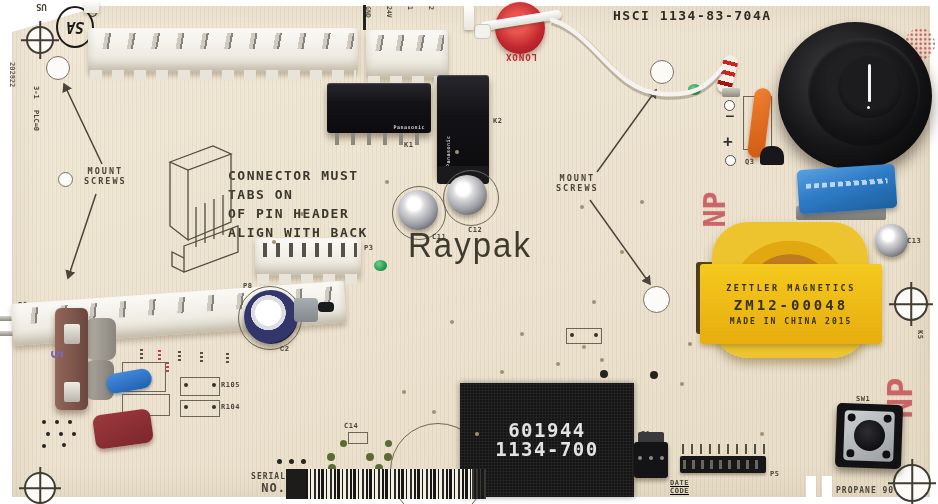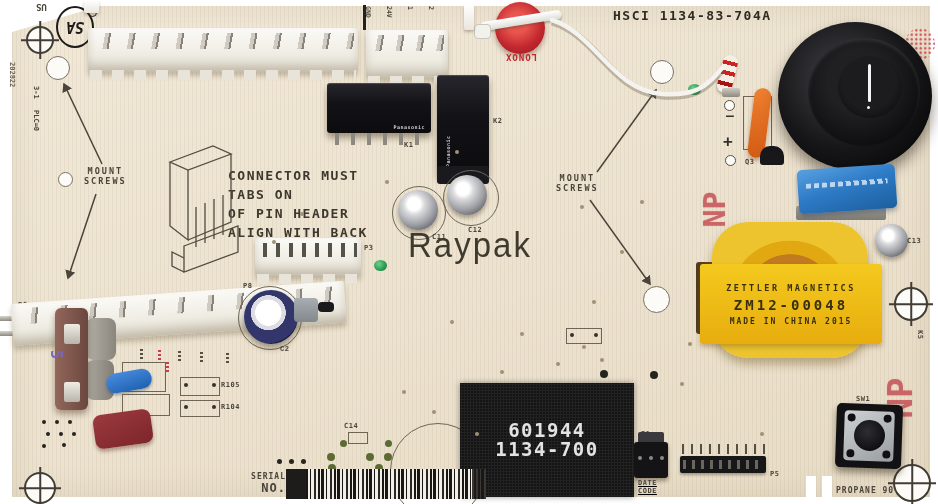--- a/index.html
+++ b/index.html
@@ -279,21 +279,21 @@
   </div>
   <div id="barcode" class="abs" style="left:286px;top:469px;width:200px;height:30px;"></div>
 
   <span class="abs ref" style="left:641px;top:430px;">P1</span>
   <div class="abs" style="left:638px;top:432px;width:26px;height:12px;background:#3a3a3e;border-radius:2px;"></div>
   <div class="abs" style="left:634px;top:442px;width:34px;height:36px;background:#141417;border-radius:3px;box-shadow:0 3px 4px rgba(60,45,25,.45);">
     <div class="pad" style="left:4px;top:14px;background:#8d897f;"></div>
     <div class="pad" style="left:15px;top:14px;background:#8d897f;"></div>
     <div class="pad" style="left:26px;top:14px;background:#8d897f;"></div>
   </div>
-  <div class="abs" style="left:638px;top:479px;text-decoration:underline;">
+  <div class="abs" style="left:670px;top:479px;text-decoration:underline;">
     <div class="silk" style="font-size:7px;letter-spacing:.5px;">DATE</div>
     <div class="silk" style="font-size:7px;letter-spacing:.5px;">CODE</div>
   </div>
 
   <div class="abs" style="left:682px;top:444px;width:84px;height:10px;background:repeating-linear-gradient(90deg,#55503f 0 2px, transparent 2px 9px);"></div>
   <div class="abs" style="left:680px;top:456px;width:86px;height:17px;background:#17171a;border-radius:2px;box-shadow:0 2px 3px rgba(60,45,25,.4);">
     <div style="position:absolute;left:3px;right:3px;top:4px;height:9px;background:repeating-linear-gradient(90deg,#6a665c 0 3px, transparent 3px 9px);"></div>
   </div>
   <span class="abs ref" style="left:770px;top:458px;margin-top:12px;">P5</span>
 

